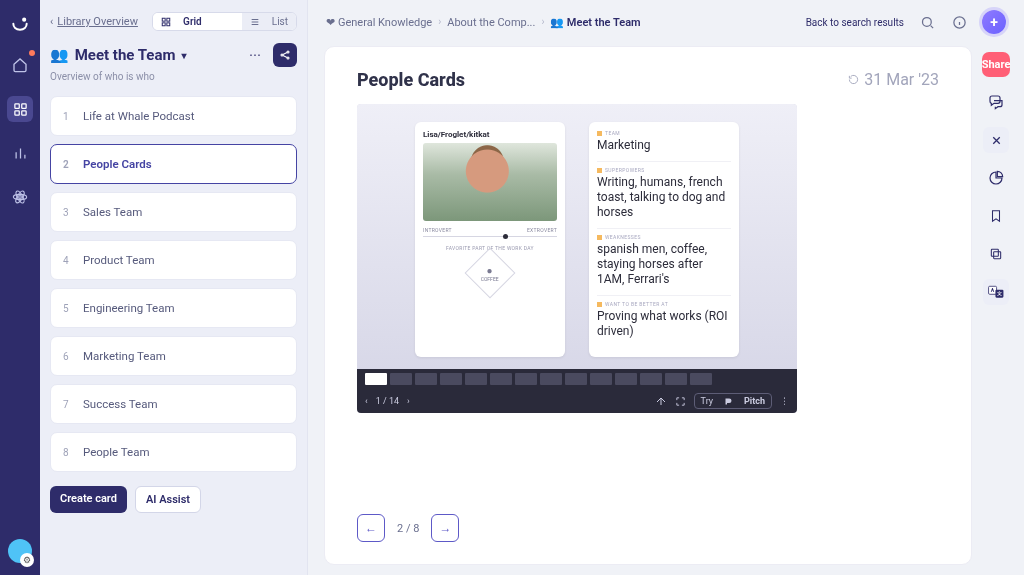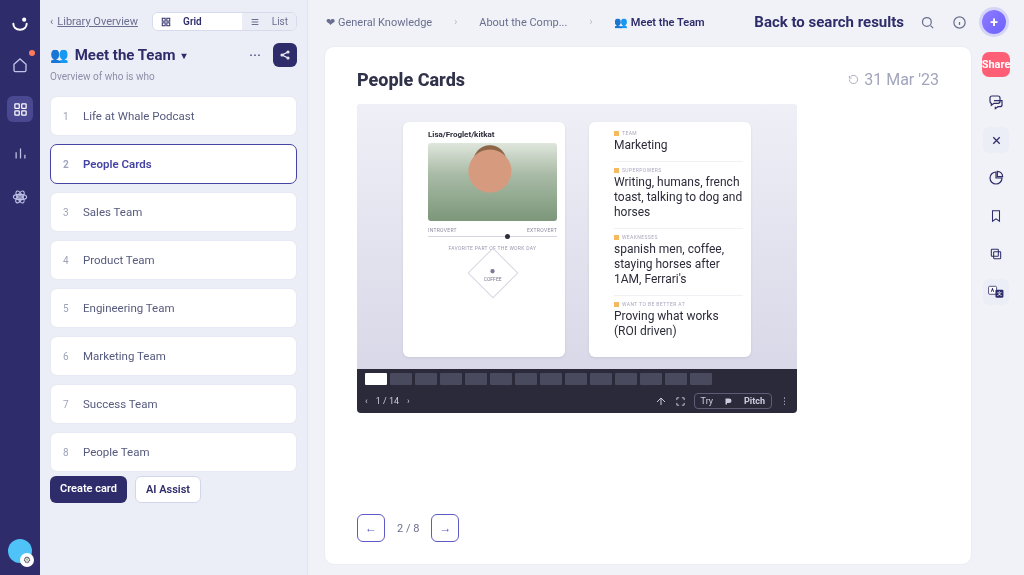--- a/index.html
+++ b/index.html
@@ -98,38 +98,38 @@
   .card-list { display:flex;flex-direction:column;gap:8px; }
   .card-item {
     background:#fff;border:1px solid #e6e8f3;border-radius:7px;
     padding:12px 12px;display:flex;align-items:center;gap:10px;
     font-size:11.5px;color:#565a7c;
   }
   .card-item .num{color:#9ea2b8;font-size:10px;width:10px;}
   .card-item.selected {
     border:1.5px solid #4544a3; color:#4544a3; font-weight:600;
   }
-  .sb-buttons { display:flex;gap:8px;margin-top:4px;}
+  .sb-buttons { display:flex;gap:8px;margin-top:14px;}
   .btn { border-radius:6px;padding:6px 10px;font-size:11px;font-weight:600; }
   .btn-primary{background:#2e2c6a;color:#fff;}
   .btn-outline{background:#fff;border:1px solid #d3d6e8;color:#2e2c6a;}
 
   
   .main { flex:1; display:flex;flex-direction:column; }
   .top-bar {
     display:flex;align-items:center;justify-content:space-between;
     padding:10px 18px 6px 18px;
     font-size:11px;color:#6a6f8f;
   }
-  .crumbs { display:flex;gap:22px;flex-wrap:nowrap;overflow:hidden;}
+  .crumbs { display:flex;gap:6px;flex-wrap:nowrap;overflow:hidden;}
   .crumb{white-space:nowrap;}
   .crumb.current{font-weight:600;color:#2e2c6a;}
   .chev-sep{color:#b5b8cc;font-size:10px;}
   .top-right{display:flex;align-items:center;gap:14px;}
-  .link{color:#2e2c6a;font-weight:700;font-size:15px;}
+  .link{color:#2e2c6a;font-weight:400;font-size:10px;}
   .circ{width:18px;height:18px;display:flex;align-items:center;justify-content:center;color:#6a6f8f;}
   .add-btn{
     width:24px;height:24px;border-radius:50%;
     background:linear-gradient(135deg,#8f7bff,#6b61ff);
     box-shadow:0 0 0 3px rgba(139,123,255,.25);
     color:#fff;display:flex;align-items:center;justify-content:center;
     font-size:14px;font-weight:700;
   }
 
   .content-wrap { flex:1; padding:6px 52px 10px 16px; position:relative; }
@@ -173,24 +173,24 @@
     display:flex;flex-direction:column;
     min-height:290px;
   }
   .slide-area {
     flex:1;
     background:linear-gradient(#efeff7,#d8d8e8);
     padding:18px 26px 12px 26px;
     display:flex; gap:24px; justify-content:center;
   }
   .pcard {
-    width: 162px;
+    width: 150px;
     background:#fff;border-radius:6px;
     box-shadow:0 1px 3px rgba(0,0,0,.08);
-    padding:8px 8px 10px 25px;
+    padding:8px 8px 10px 8px;
   }
   .pcard .name{font-size:8px;font-weight:700;color:#2c2c3a;margin-bottom:4px;}
   .pcard .pic {
     width:100%;height:78px;border-radius:3px;
     background:
       radial-gradient(circle at 48% 36%, #d69a7e 0 21px, transparent 22px),
       radial-gradient(circle at 48% 24%, #8c6647 0 16px, transparent 17px),
       linear-gradient(180deg, #dfe6dc 0%, #a9bba6 40%, #7c977a 100%);
     margin-bottom:6px;
   }

